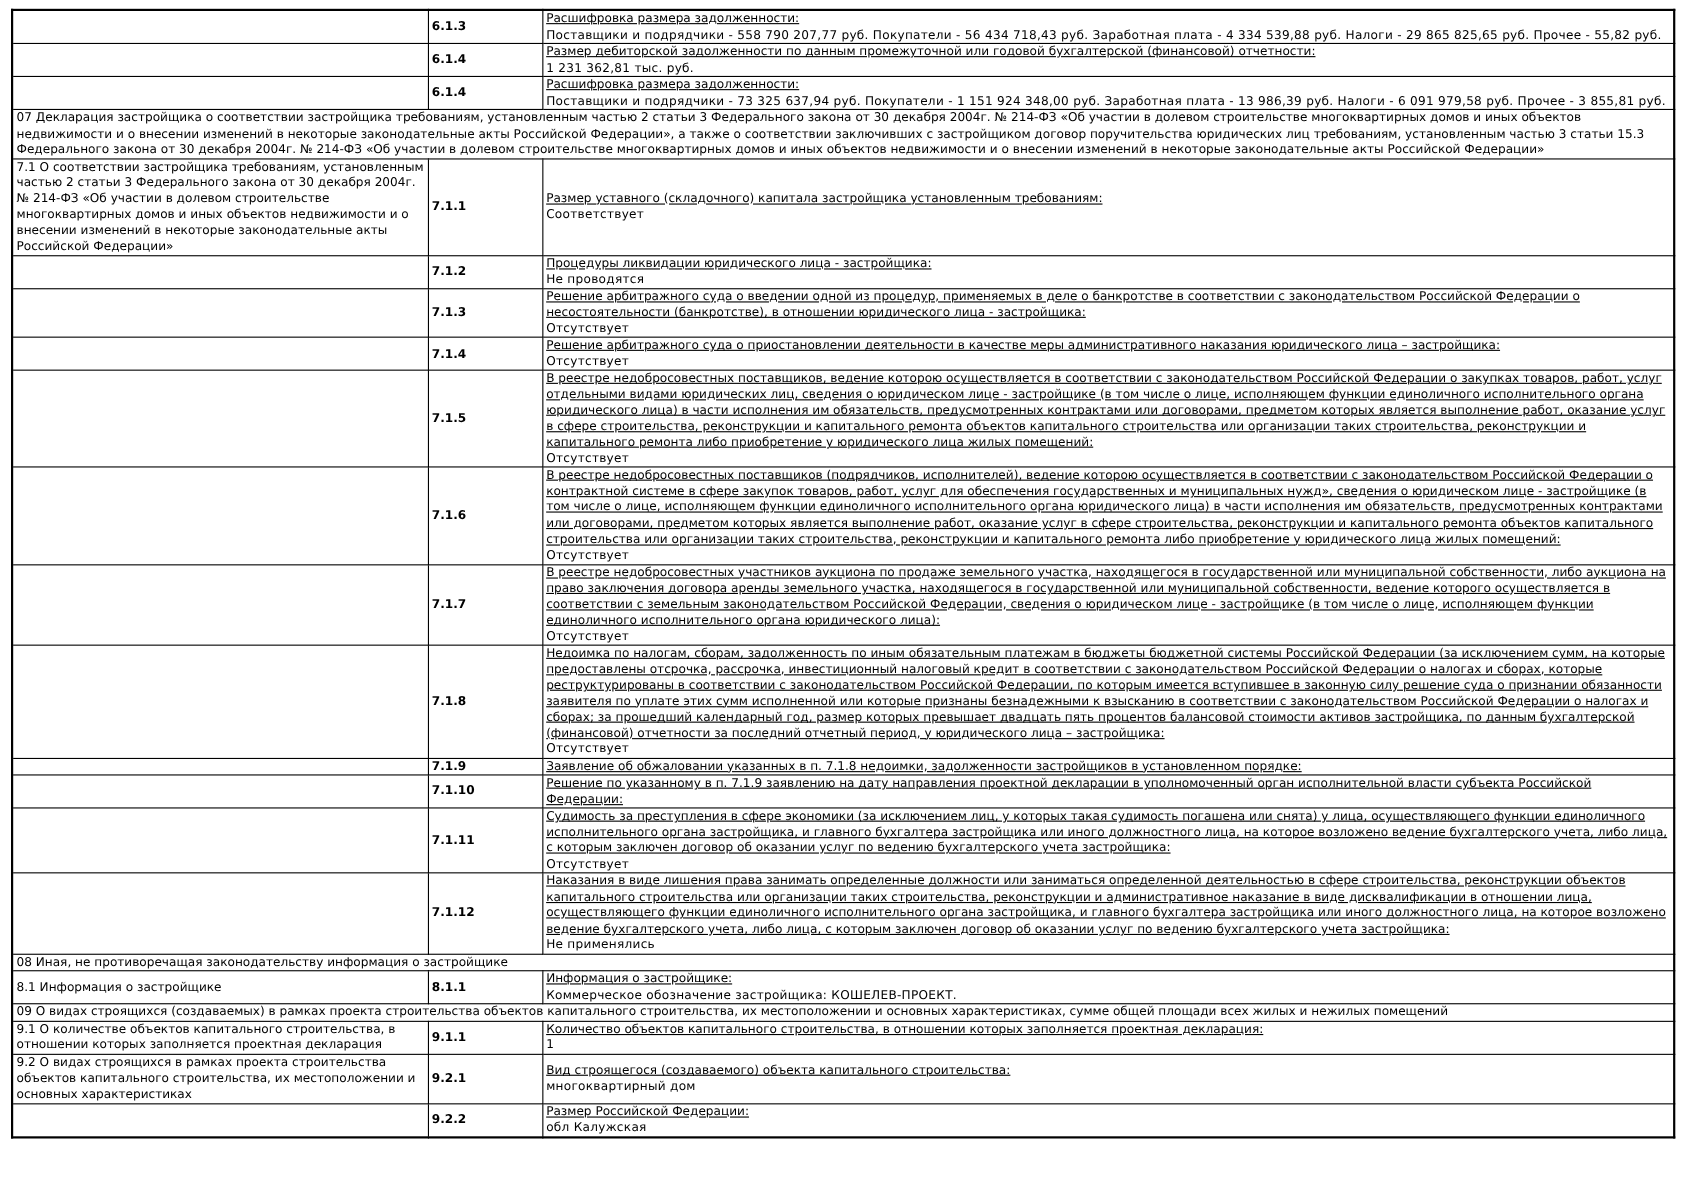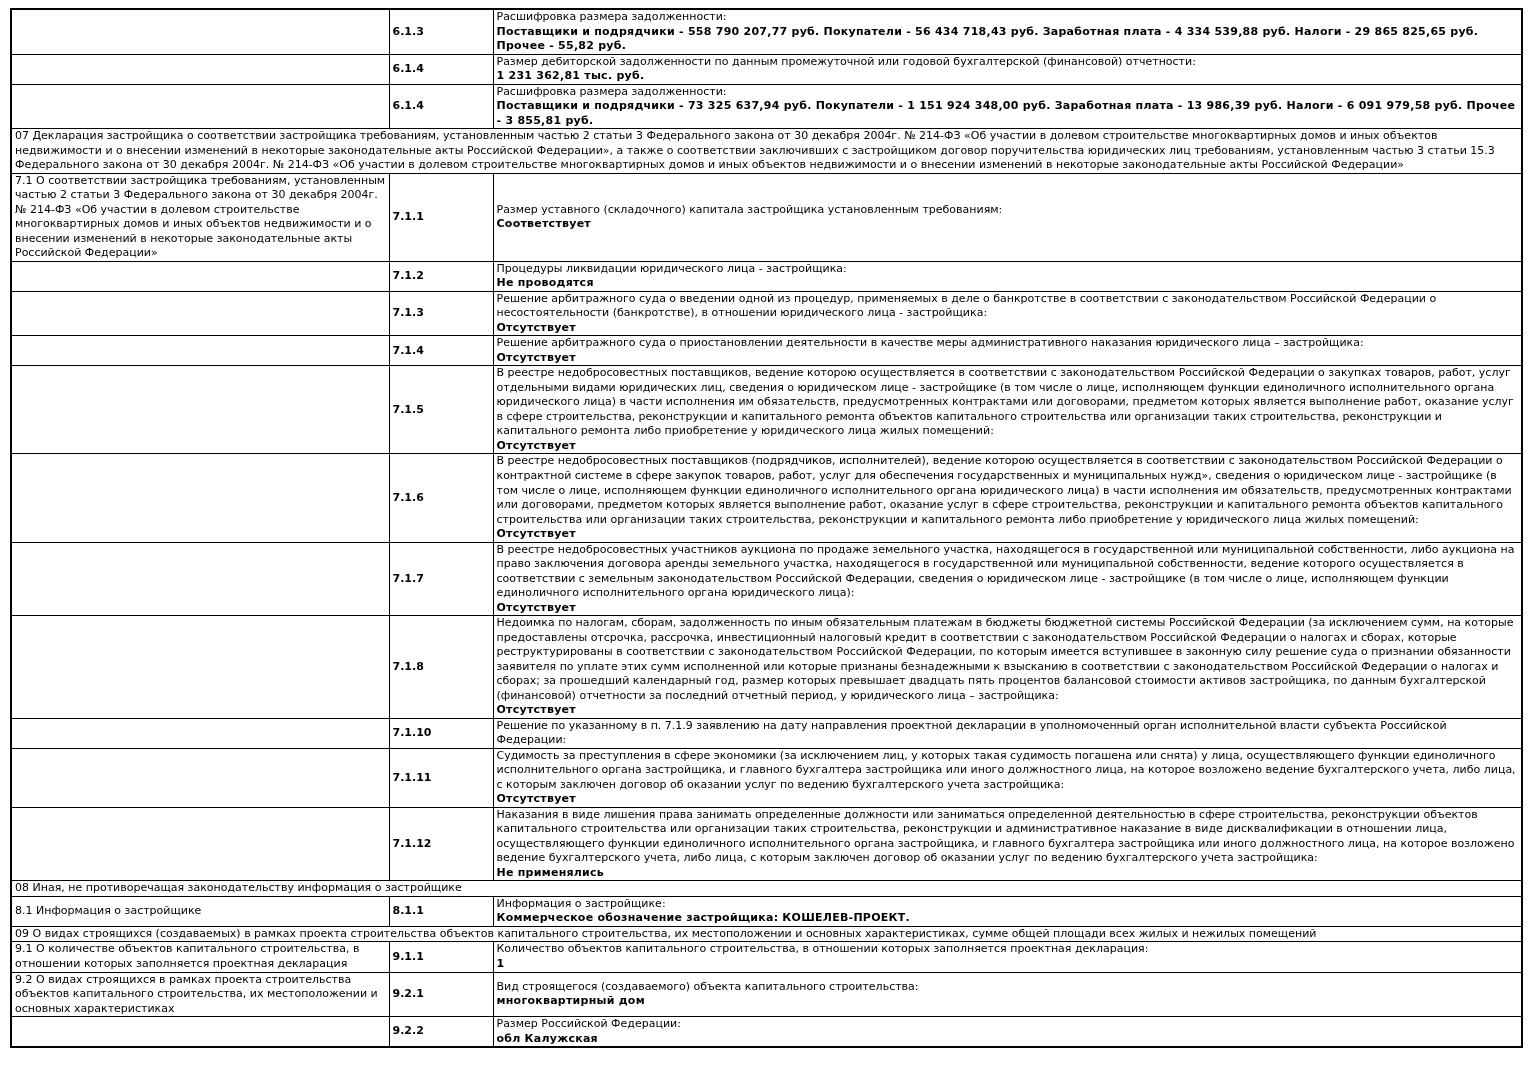--- a/index.html
+++ b/index.html
@@ -7,22 +7,22 @@
        font-family:"DejaVu Sans","Liberation Sans",sans-serif;color:#000;}
   .doc{position:absolute;left:10px;top:8px;width:1513px;}
   table.decl{border-collapse:collapse;width:100%;table-layout:fixed;
              font-size:11px;line-height:1.32;}
   table.decl td{border:1px solid #000;padding:0 3px;vertical-align:middle;
                 word-wrap:break-word;overflow-wrap:break-word;}
   table.decl{border:2px solid #000;}
   td.cell-desc{vertical-align:middle;}
   td.cell-num{vertical-align:middle;font-weight:bold;}
   td.cell-content{vertical-align:middle;}
-  .field-label{display:block;}
-  .field-value{display:block;font-weight:700;letter-spacing:0.25px;}
+  .field-label{display:block;text-decoration:underline;}
+  .field-value{display:block;font-weight:400;letter-spacing:0.25px;}
   .field-value:empty{display:none;}
   td.cell-section{padding:0 2px;}
 </style>
 </head>
 <body>
 
 <div class="doc">
   <table class="decl">
     <colgroup>
       <col style="width:378px">
@@ -116,20 +116,27 @@
         <tr>
           <td class="cell-desc"></td>
           <td class="cell-num">7.1.8</td>
           <td class="cell-content">
             <span class="field-label">Недоимка по налогам, сборам, задолженность по иным обязательным платежам в бюджеты бюджетной системы Российской Федерации (за исключением сумм, на которые предоставлены отсрочка, рассрочка, инвестиционный налоговый кредит в соответствии с законодательством Российской Федерации о налогах и сборах, которые реструктурированы в соответствии с законодательством Российской Федерации, по которым имеется вступившее в законную силу решение суда о признании обязанности заявителя по уплате этих сумм исполненной или которые признаны безнадежными к взысканию в соответствии с законодательством Российской Федерации о налогах и сборах; за прошедший календарный год, размер которых превышает двадцать пять процентов балансовой стоимости активов застройщика, по данным бухгалтерской (финансовой) отчетности за последний отчетный период, у юридического лица – застройщика:</span>
             <span class="field-value">Отсутствует</span>
           </td>
         </tr>
         <tr>
           <td class="cell-desc"></td>
+          <td class="cell-num">7.1.9</td>
+          <td class="cell-content">
+            <span class="field-label">Заявление об обжаловании указанных в п. 7.1.8 недоимки, задолженности застройщиков в установленном порядке:</span>
+          </td>
+        </tr>
+        <tr>
+          <td class="cell-desc"></td>
           <td class="cell-num">7.1.10</td>
           <td class="cell-content">
             <span class="field-label">Решение по указанному в п. 7.1.9 заявлению на дату направления проектной декларации в уполномоченный орган исполнительной власти субъекта Российской Федерации:</span>
           </td>
         </tr>
         <tr>
           <td class="cell-desc"></td>
           <td class="cell-num">7.1.11</td>
           <td class="cell-content">
             <span class="field-label">Судимость за преступления в сфере экономики (за исключением лиц, у которых такая судимость погашена или снята) у лица, осуществляющего функции единоличного исполнительного органа застройщика, и главного бухгалтера застройщика или иного должностного лица, на которое возложено ведение бухгалтерского учета, либо лица, с которым заключен договор об оказании услуг по ведению бухгалтерского учета застройщика:</span>

